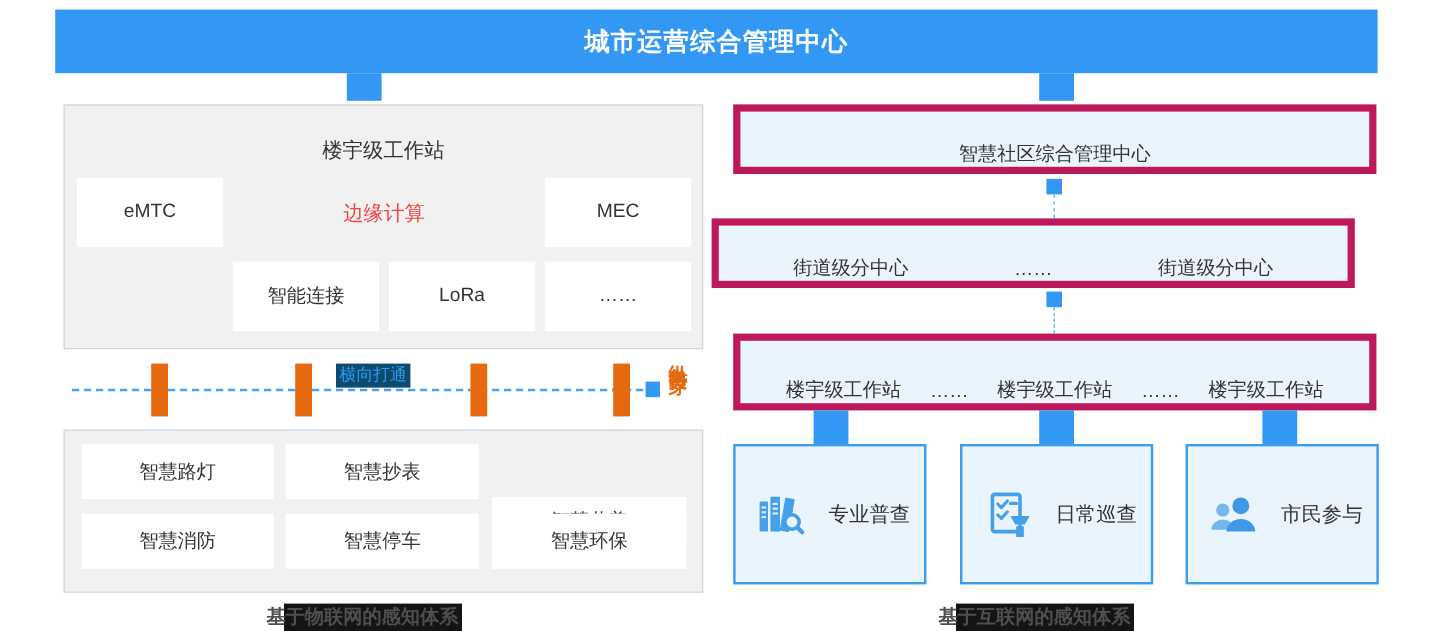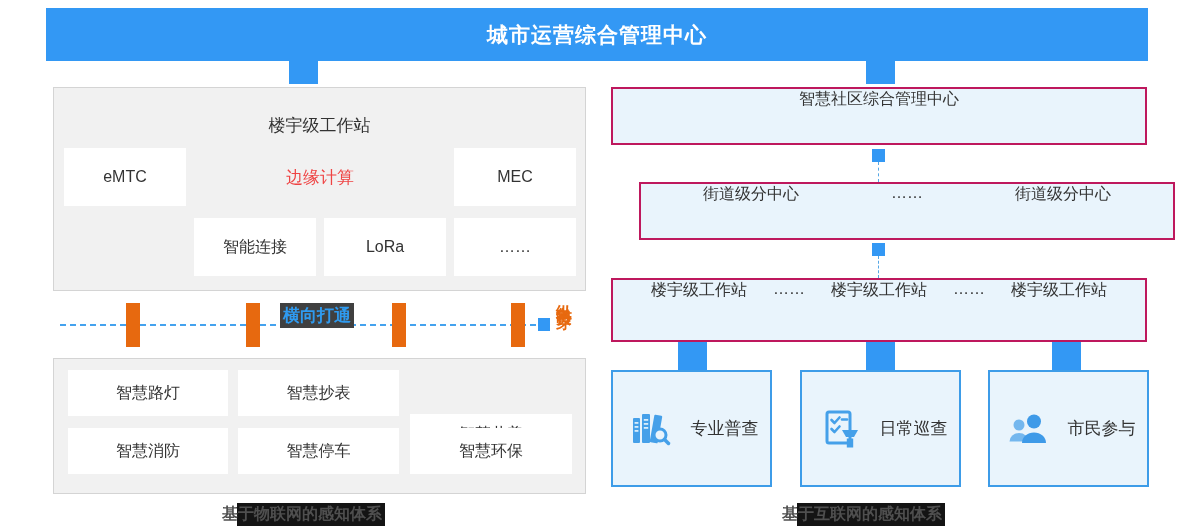--- a/index.html
+++ b/index.html
@@ -16,33 +16,33 @@
   
   .gray-panel{position:absolute;background:#f1f1f1;border:1px solid #d4d4d4;box-sizing:border-box;}
   .panel-title{position:absolute;width:100%;text-align:center;font-size:17px;color:#333;}
   .cell{position:absolute;background:#fff;display:flex;align-items:center;justify-content:center;
         font-size:16px;color:#333;}
   .edge-label{position:absolute;color:#ef4444;font-size:17px;display:flex;align-items:center;justify-content:center;}
 
   
   .dash-h{position:absolute;height:0;border-top:2px dashed #44a2ee;}
   .obar{position:absolute;width:14px;height:44px;background:#e7690f;}
-  .hl-blue{position:absolute;font-size:17px;font-weight:bold;color:#2f9bf0;background:#404040;
+  .hl-blue{position:absolute;font-size:14px;font-weight:normal;color:#2f9bf0;background:#0c4a6e;
            padding:1px 3px;white-space:nowrap;}
   .bsq{position:absolute;background:#3398f4;}
   .vlabel{position:absolute;writing-mode:vertical-lr;text-orientation:upright;color:#e7690f;
           font-weight:bold;font-size:16px;letter-spacing:3px;line-height:1;}
 
   
   .caption{position:absolute;font-size:16px;font-weight:bold;color:#4f4f4f;white-space:nowrap;
            background:linear-gradient(90deg,transparent 0 15px,#141414 15px);padding:1px 3px 1px 0;}
 
   
-  .blue-box{position:absolute;background:#e9f4fc;border:2px solid #be185d;box-sizing:border-box;
-            display:flex;align-items:flex-start;justify-content:center;font-size:16px;color:#333;}
+  .blue-box{position:absolute;background:#e9f4fc;border:6px solid #be185d;box-sizing:border-box;
+            display:flex;align-items:flex-end;justify-content:center;font-size:16px;color:#333;}
   .row-box{justify-content:space-between;}
   .row-box span{white-space:nowrap;}
   .dash-v{position:absolute;width:0;border-left:1px dashed #55a7e5;}
 
   .func-box{position:absolute;background:#e9f4fc;border:2px solid #3d9ce8;box-sizing:border-box;
             display:flex;flex-direction:row;align-items:center;justify-content:center;gap:14px;}
   .func-box .flabel{font-size:17px;color:#333;}
   .func-box svg{display:block;}
 </style>
 </head>
@@ -86,21 +86,21 @@
   <div class="caption" style="left:222px;top:503px;">基于物联网的感知体系</div>
   <div class="caption" style="left:782px;top:503px;">基于互联网的感知体系</div>
 
   <div class="blue-box" style="left:611px;top:87px;width:536px;height:58px;">
     <span>智慧社区综合管理中心</span>
   </div>
 
   <div class="bsq" style="left:872px;top:149px;width:13px;height:13px;"></div>
   <div class="dash-v" style="left:878px;top:162px;height:20px;"></div>
 
-  <div class="blue-box row-box" style="left:639px;top:182px;width:536px;height:58px;padding:0 62px;">
+  <div class="blue-box row-box" style="left:593px;top:182px;width:536px;height:58px;padding:0 62px;">
     <span>街道级分中心</span>
     <span>……</span>
     <span>街道级分中心</span>
   </div>
 
   <div class="bsq" style="left:872px;top:243px;width:13px;height:13px;"></div>
   <div class="dash-v" style="left:878px;top:256px;height:22px;"></div>
 
   <div class="blue-box row-box" style="left:611px;top:278px;width:536px;height:64px;padding:0 38px;">
     <span>楼宇级工作站</span>

